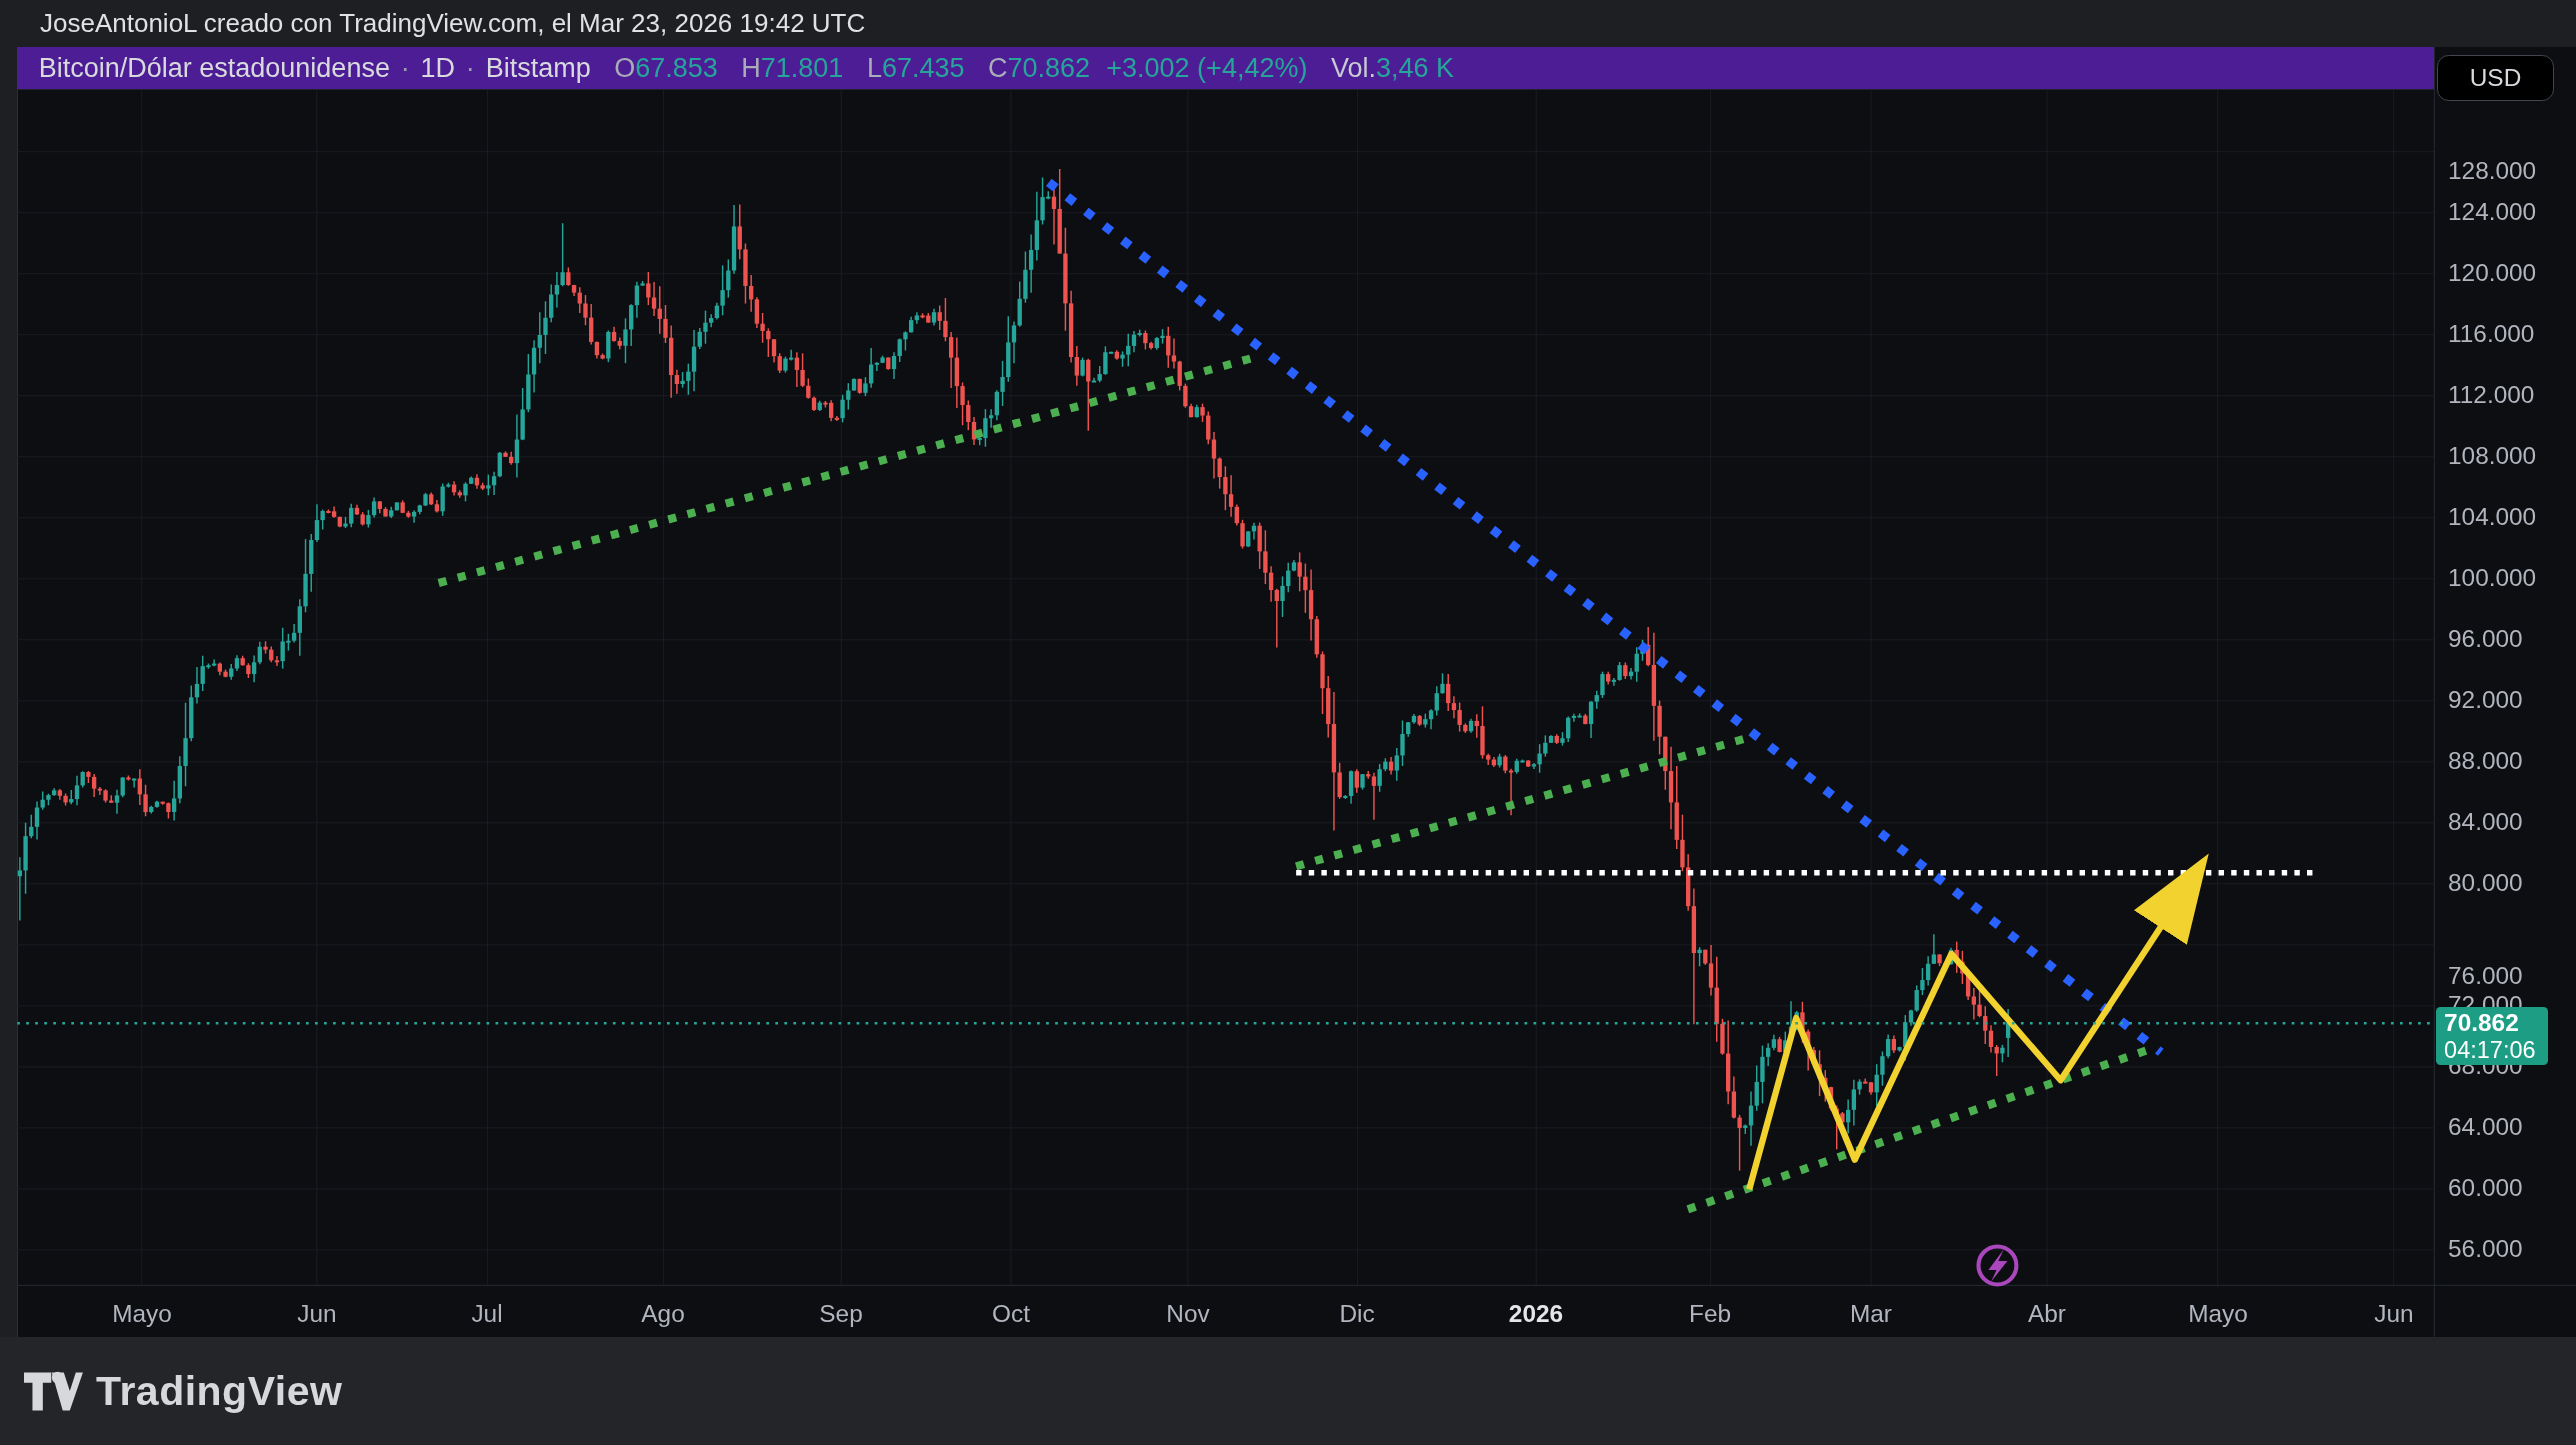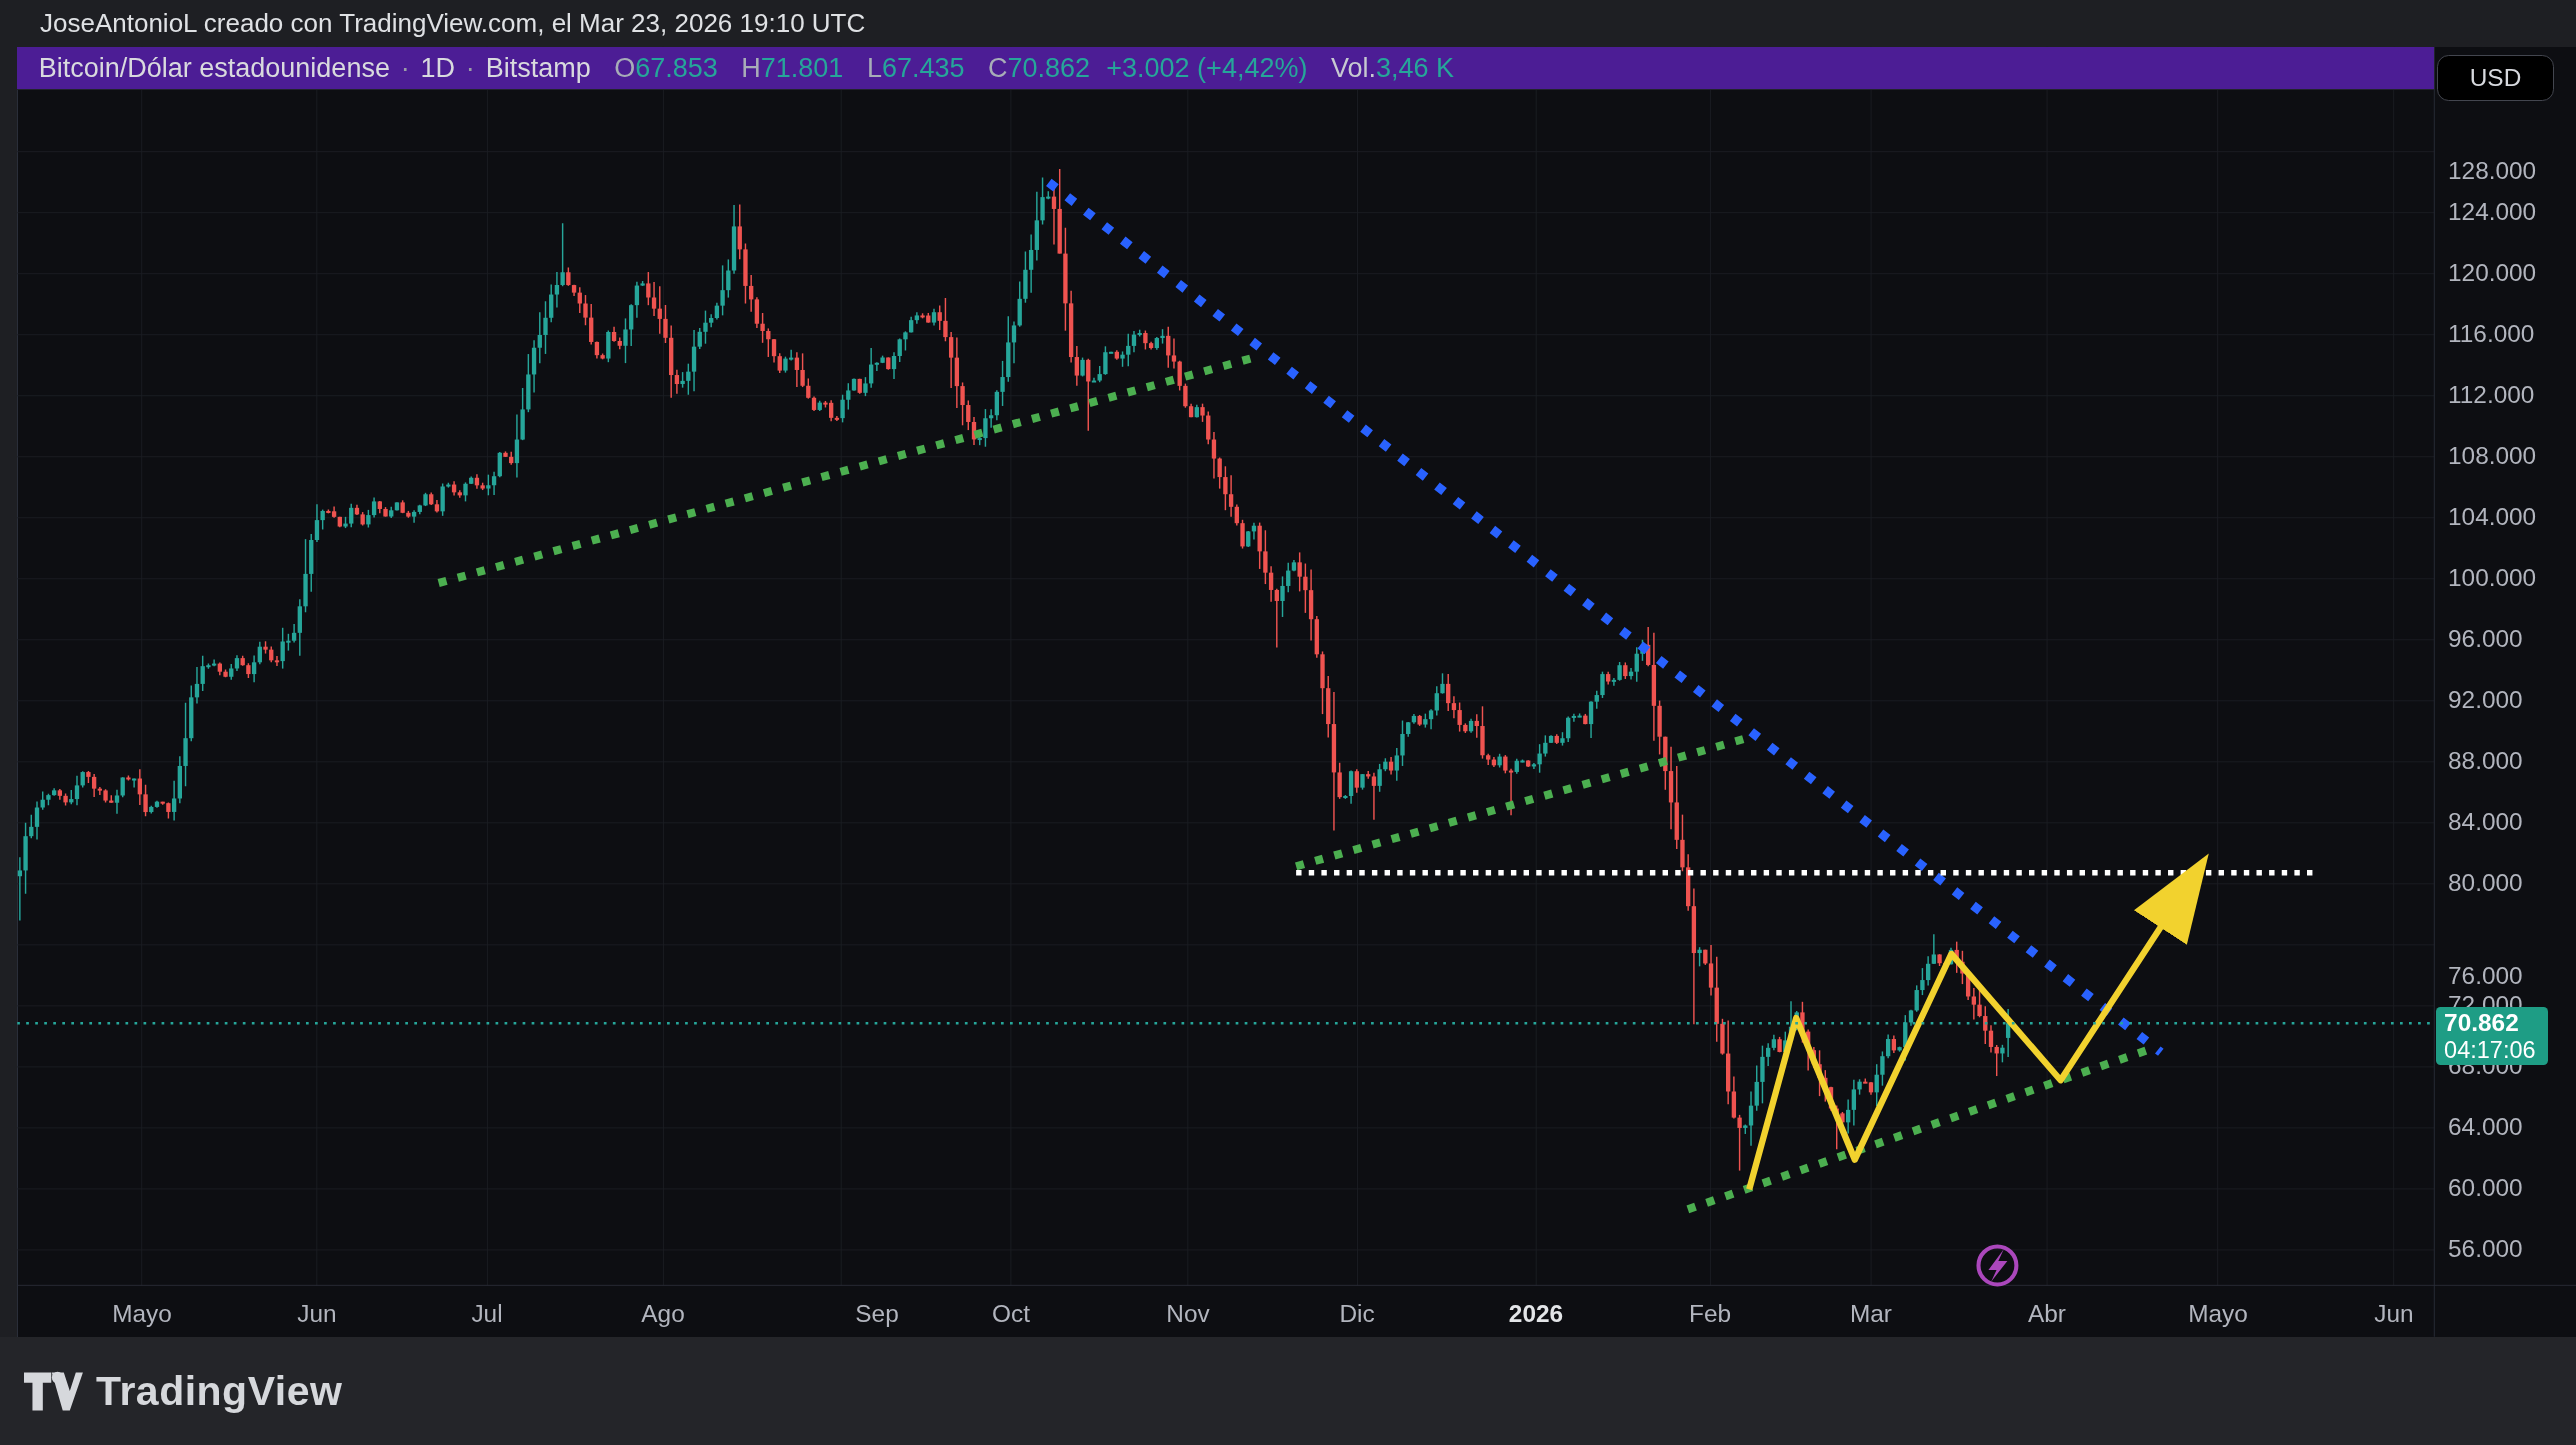--- a/index.html
+++ b/index.html
@@ -56,21 +56,21 @@
     position:absolute;left:0;top:1337px;width:2576px;height:109px;
     background:#242529;display:flex;align-items:center;z-index:4;
   }
   #tv-logo{display:flex;align-items:center;margin-left:23.5px;}
   #tv-logo-text{color:#d6d8dc;font-size:41px;font-weight:700;margin-left:12.6px;letter-spacing:0.5px;}
 </style>
 </head>
 <body>
 
 <div id="top-strip">
-  <span id="attribution">JoseAntonioL creado con TradingView.com, el Mar 23, 2026 19:10 UTC</span>
+  <span id="attribution">JoseAntonioL creado con TradingView.com, el Mar 23, 2026 19:42 UTC</span>
 </div>
 
 <div id="chart-panel"></div>
 
 <svg id="chart-svg" width="2576" height="1446" viewBox="0 0 2854 1602">
     <defs>
       <clipPath id="plotclip">
         <rect x="19" y="52" width="2678" height="1372"></rect>
       </clipPath>
       <marker id="yarrow" markerWidth="16" markerHeight="16" refX="9" refY="5" orient="auto">
@@ -871,21 +871,21 @@
     <div class="price-tick" style="top: 1052px;">68.000</div>
     <div class="price-tick" style="top: 1113px;">64.000</div>
     <div class="price-tick" style="top: 1174px;">60.000</div>
     <div class="price-tick" style="top: 1235px;">56.000</div>
   </div>
 <div id="time-axis">
     <div class="time-tick" style="left: 142px;">Mayo</div>
     <div class="time-tick" style="left: 317px;">Jun</div>
     <div class="time-tick" style="left: 487px;">Jul</div>
     <div class="time-tick" style="left: 663px;">Ago</div>
-    <div class="time-tick" style="left: 841px; margin-left: 36px;">Sep</div>
+    <div class="time-tick" style="left: 841px;">Sep</div>
     <div class="time-tick" style="left: 1011px;">Oct</div>
     <div class="time-tick" style="left: 1188px;">Nov</div>
     <div class="time-tick" style="left: 1357px;">Dic</div>
     <div class="time-tick major" style="left: 1536px;">2026</div>
     <div class="time-tick" style="left: 1710px;">Feb</div>
     <div class="time-tick" style="left: 1871px;">Mar</div>
     <div class="time-tick" style="left: 2047px;">Abr</div>
     <div class="time-tick" style="left: 2218px;">Mayo</div>
     <div class="time-tick" style="left: 2394px;">Jun</div>
   </div>

